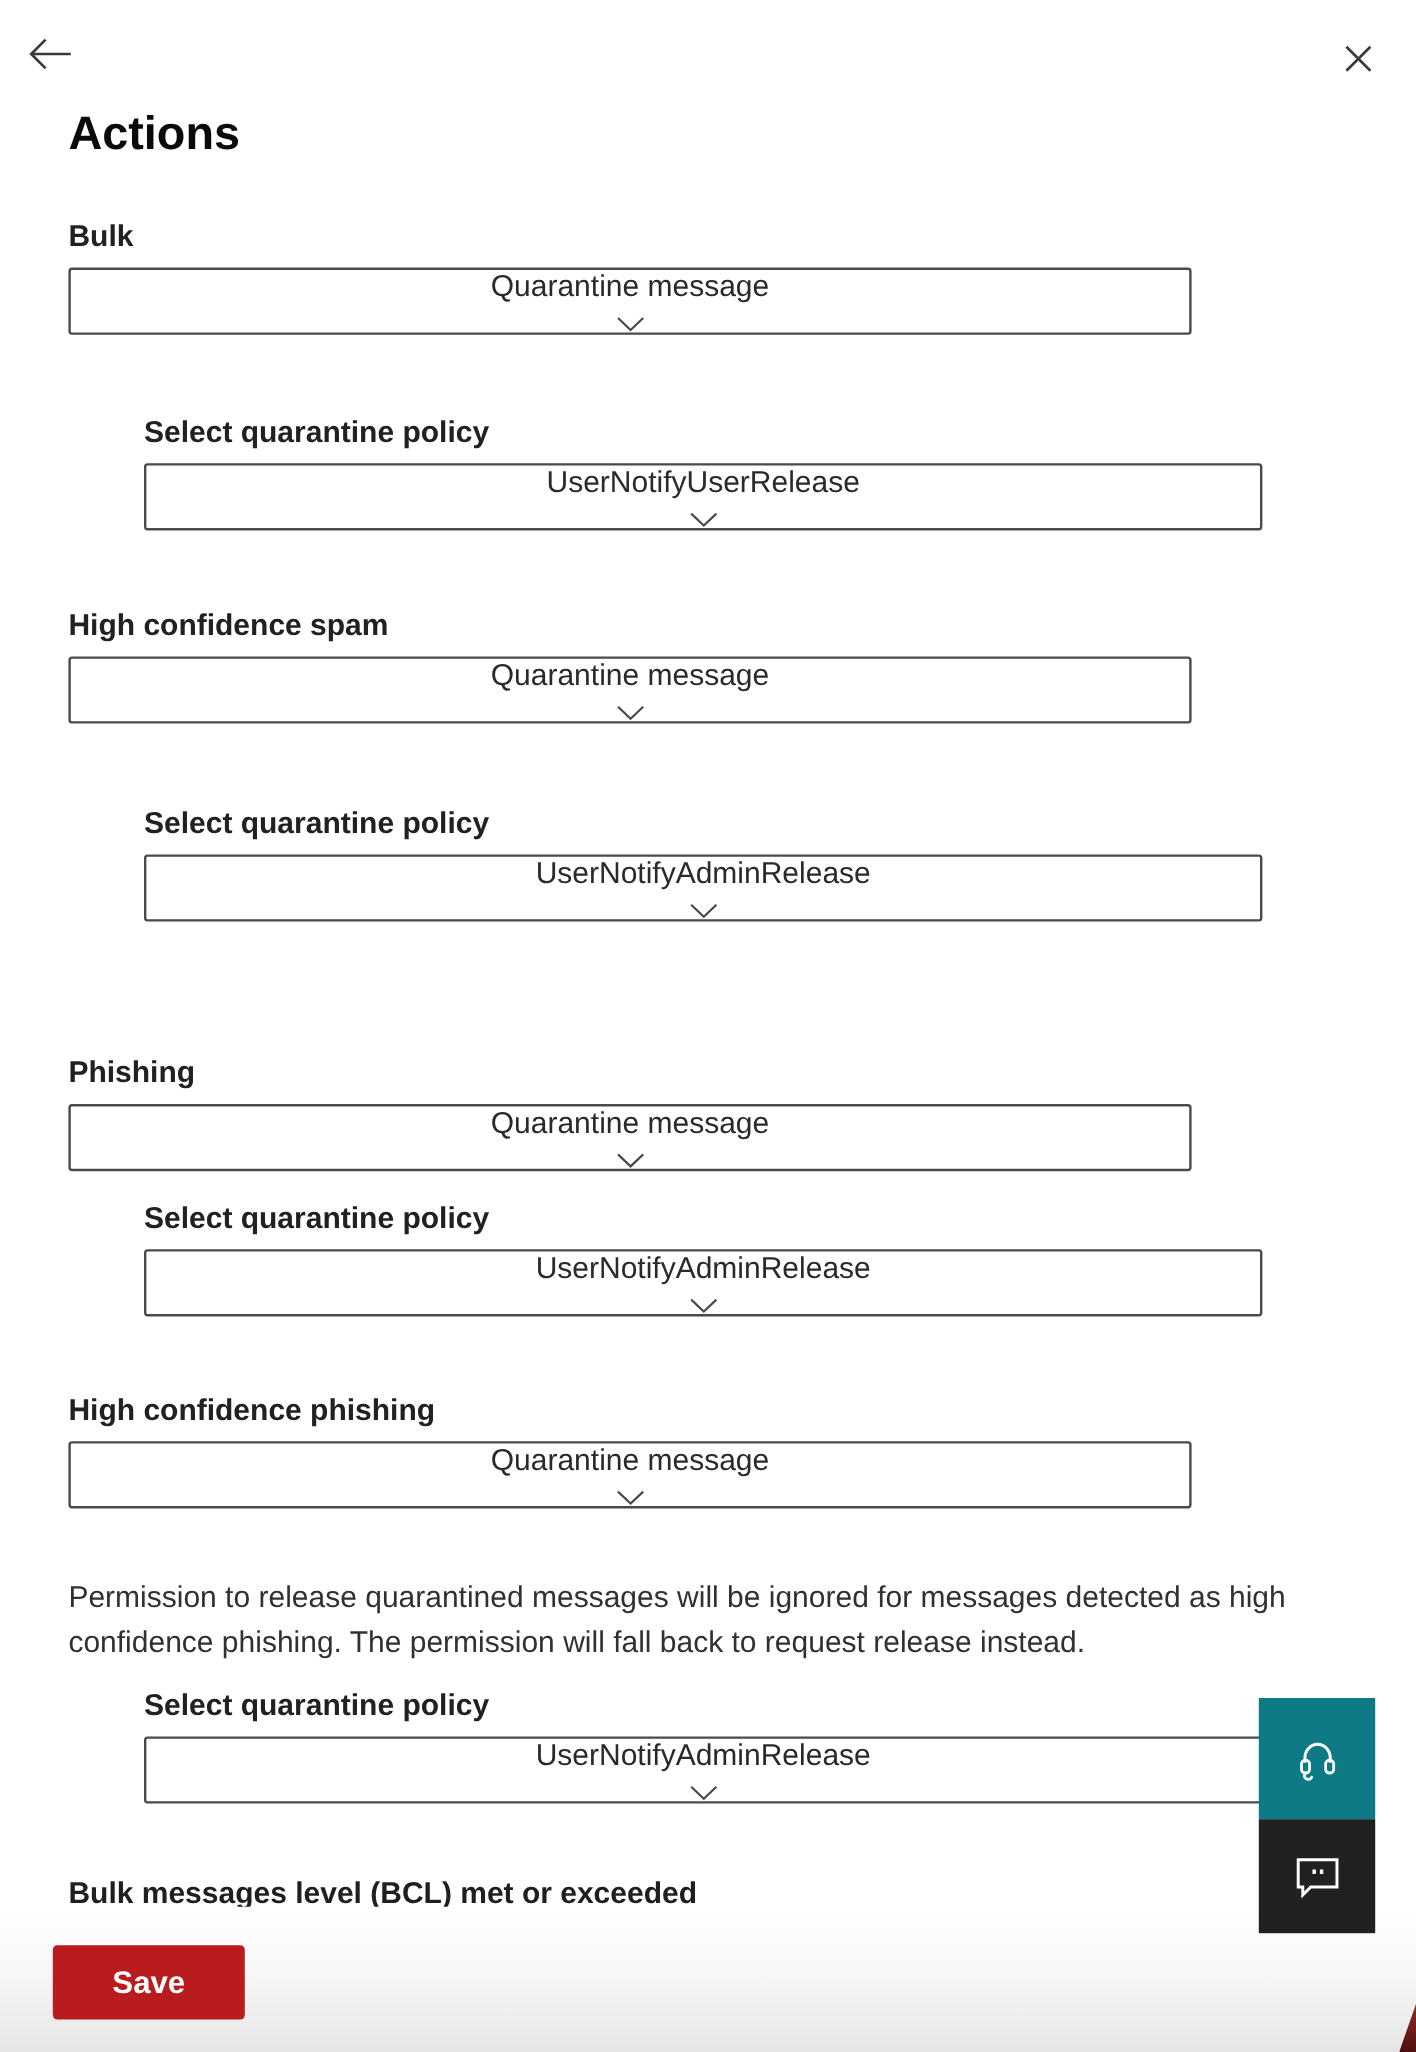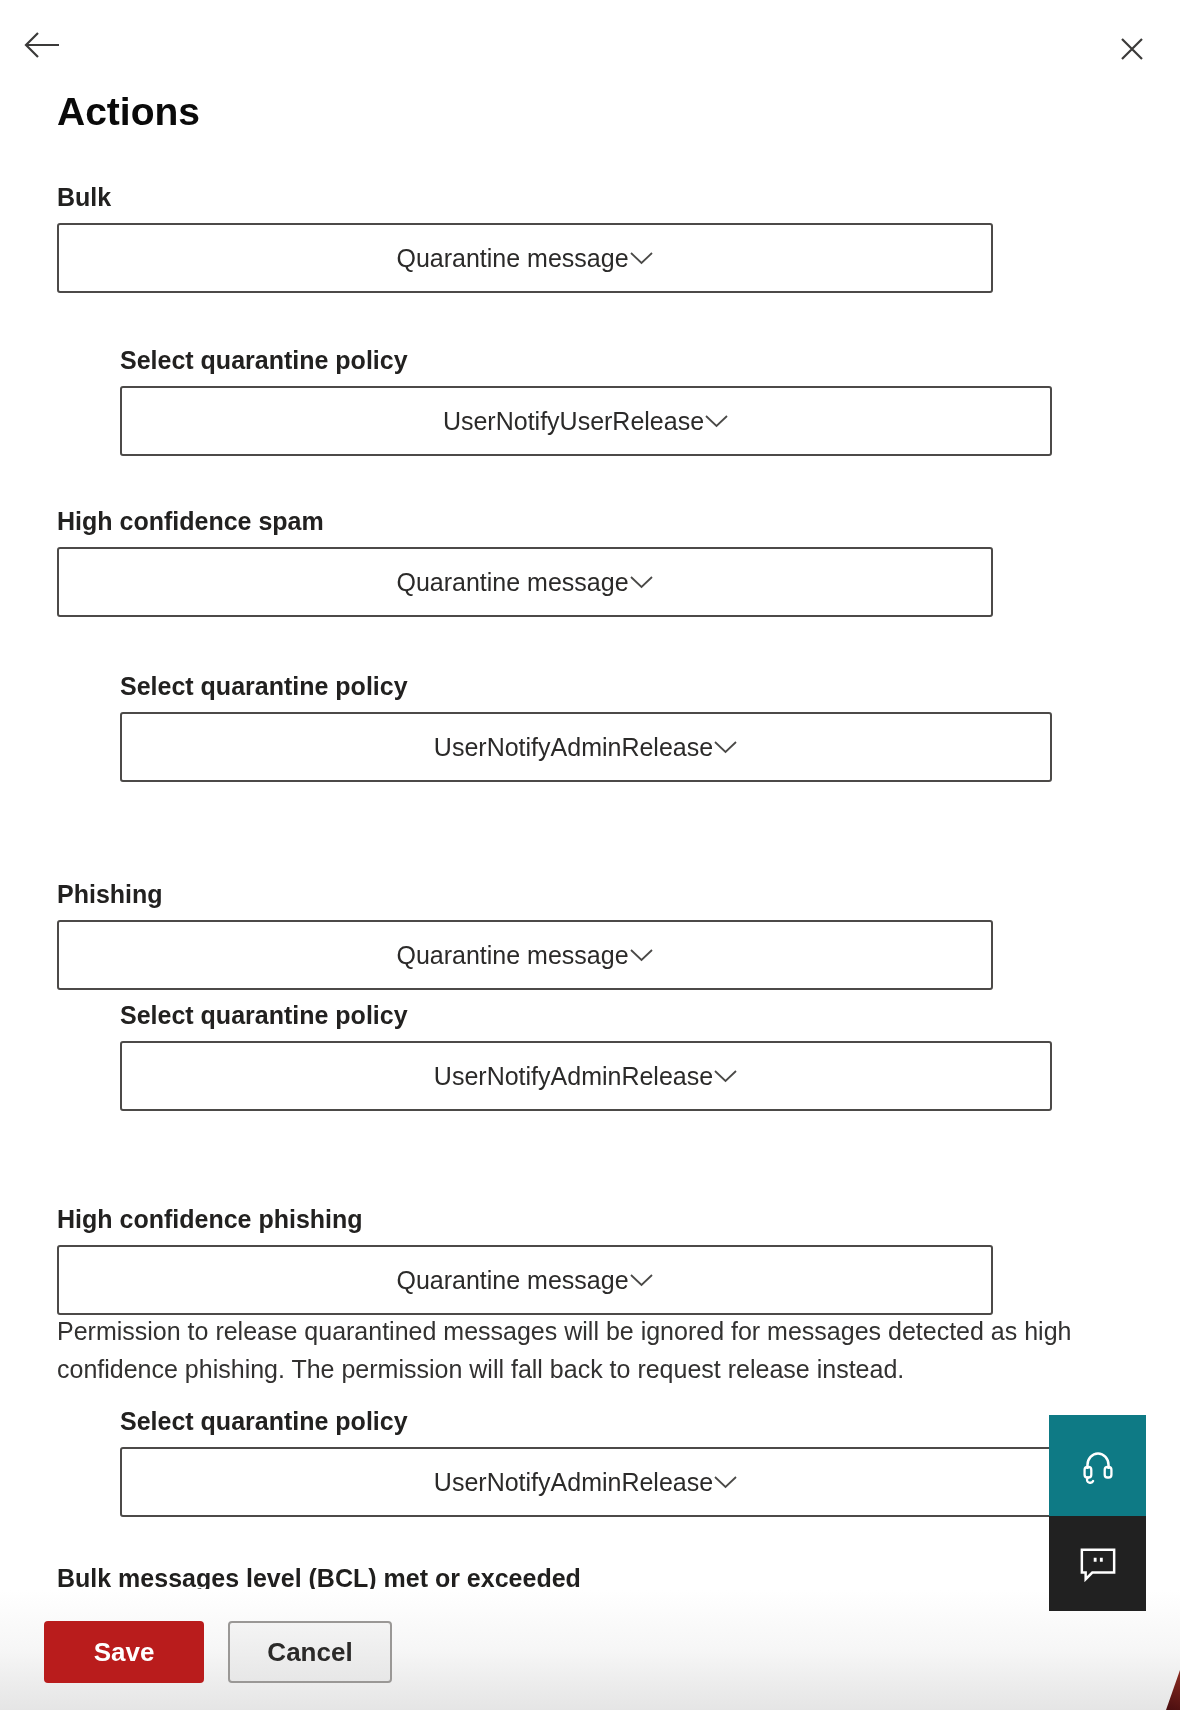--- a/index.html
+++ b/index.html
@@ -14,26 +14,26 @@
 
   .title{position:absolute;left:57px;top:90px;margin:0;font-size:39px;font-weight:700;color:#0a0a0a;letter-spacing:0;}
 
   .group{position:absolute;}
   .g1{left:57px;top:183px;width:936px;}
   .g2{left:120px;top:346px;width:932px;}
   .g3{left:57px;top:507px;width:936px;}
   .g4{left:120px;top:672px;width:932px;}
   .g5{left:57px;top:880px;width:936px;}
   .g6{left:120px;top:1001px;width:932px;}
-  .g7{left:57px;top:1161px;width:936px;margin-top:44px;}
+  .g7{left:57px;top:1161px;width:936px;}
   .g8{left:120px;top:1407px;width:932px;}
 
   .lbl{font-size:25px;font-weight:600;color:#222120;line-height:28px;}
-  .dd{margin-top:12px;height:70px;box-sizing:border-box;border:2px solid #4c4a48;border-radius:3px;
-      background:#fff;display:flex;align-items:center;justify-content:center;padding:0 20px;cursor:pointer;}
+  .dd{margin-top:12px;height:56px;box-sizing:border-box;border:2px solid #4c4a48;border-radius:3px;
+      background:#fff;display:flex;align-items:center;justify-content:space-between;padding:0 20px;cursor:pointer;flex-direction:column;}
   .ddv{font-size:25px;color:#2b2a29;}
   .chev{flex:none;}
 
   .note{position:absolute;left:57px;top:1312px;width:1078px;font-size:25px;line-height:38px;color:#323130;margin:0;}
 
   .bcl{position:absolute;left:57px;top:1564px;width:980px;height:25px;overflow:hidden;
        font-size:25px;font-weight:600;color:#201f1e;}
 
   .footer-fade{position:absolute;left:0;top:1590px;width:100%;height:120px;z-index:3;
        background:linear-gradient(180deg,#ffffff 0%,#f6f6f6 50%,#e5e5e5 100%);}
@@ -151,21 +151,20 @@
           <path d="M2 2 L12.5 12 L23 2" stroke="#4a4947" stroke-width="1.8"></path>
         </svg>
     </div>
   </div>
 
   <div class="bcl">Bulk messages level (BCL) met or exceeded</div>
 
   <div class="footer-fade"></div>
 
   <button class="save">Save</button>
-  <button class="cancel">Cancel</button>
 
   <button class="help" aria-label="Help">
     <svg width="46" height="46" viewBox="0 0 48 48" fill="none">
       <path d="M13 27 v-4 c0-6.6 4.9-12 11-12 s11 5.4 11 12 v4" stroke="#ffffff" stroke-width="2.6" fill="none"></path>
       <rect x="10" y="25" width="7" height="11" rx="3" stroke="#ffffff" stroke-width="2.4" fill="none"></rect>
       <rect x="31" y="25" width="7" height="11" rx="3" stroke="#ffffff" stroke-width="2.4" fill="none"></rect>
       <path d="M13.5 36 c-1.8 2.6-1 4.6 1.4 5.3 c1.8 .5 3.4-.2 4-1.6" stroke="#ffffff" stroke-width="2.4" fill="none" stroke-linecap="round"></path>
     </svg>
   </button>
 

